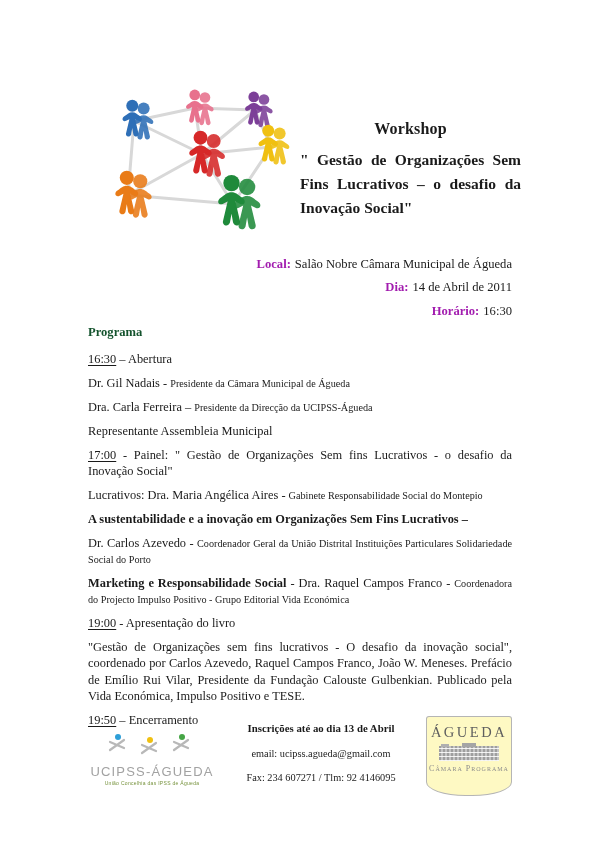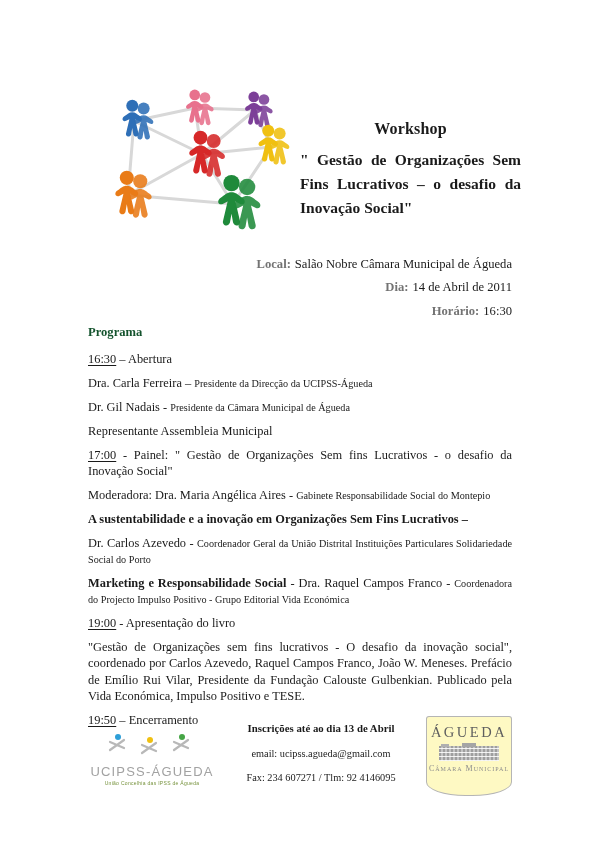--- a/index.html
+++ b/index.html
@@ -14,21 +14,21 @@
   .hero { position:absolute; top:84px; left:94px; width:205px; height:175px; }
 
   
   .titleblock { position:absolute; top:120px; left:300px; width:221px; }
   .workshop { font-weight:bold; font-size:16px; text-align:center; margin-bottom:10px; letter-spacing:.2px; }
   .maintitle { font-weight:bold; font-size:15.5px; line-height:1.55; text-align:justify; }
 
   
   .details { position:absolute; top:256px; left:88px; width:424px; text-align:right; font-size:12.6px; }
   .details .row { margin-bottom:7px; line-height:1.3; }
-  .lbl { color:#737373; font-weight:bold; }
+  .lbl { color:#a21caf; font-weight:bold; }
   .lblval { margin-left:4px; }
 
   
   .program { position:absolute; top:325px; left:88px; width:424px; font-size:12.4px; }
   .prog-heading { color:#14532d; font-weight:bold; margin-bottom:11px; font-size:12.6px; }
   .program p { margin:0 0 7.5px 0; line-height:1.32; }
   .j { text-align:justify; }
   .u { text-decoration:underline; text-underline-offset:2px; }
   .b { font-weight:bold; }
   .sm { font-size:10.2px; }
@@ -126,29 +126,29 @@
     <div class="row"><span class="lbl">Local:</span><span class="lblval">Salão Nobre Câmara Municipal de Águeda</span></div>
     <div class="row"><span class="lbl">Dia:</span><span class="lblval">14 de Abril de 2011</span></div>
     <div class="row"><span class="lbl">Horário:</span><span class="lblval">16:30</span></div>
   </div>
 
   <div class="program">
     <div class="prog-heading">Programa</div>
 
     <p><span class="u">16:30</span><span> – </span><span>Abertura</span></p>
 
+    <p><span>Dr. Gil Nadais</span><span> - </span><span class="sm">Presidente da Câmara Municipal de Águeda</span></p>
+
     <p><span>Dra. Carla Ferreira</span><span> – </span><span class="sm">Presidente da Direcção da UCIPSS-Águeda</span></p>
-
-    <p><span>Dr. Gil Nadais</span><span> - </span><span class="sm">Presidente da Câmara Municipal de Águeda</span></p>
 
     <p><span>Representante Assembleia Municipal</span></p>
 
     <p class="j"><span class="u">17:00</span><span> - Painel: " Gestão de Organizações Sem fins Lucrativos - o desafio da Inovação Social"</span></p>
 
-    <p class="j"><span>Moderadora: Dra. Maria Angélica Aires</span><span> - </span><span class="sm">Gabinete Responsabilidade Social do Montepio</span></p>
+    <p class="j"><span>Lucrativos: Dra. Maria Angélica Aires</span><span> - </span><span class="sm">Gabinete Responsabilidade Social do Montepio</span></p>
 
     <p class="b"><span>A sustentabilidade e a inovação em Organizações Sem Fins Lucrativos –</span></p>
 
     <p class="j"><span>Dr. Carlos Azevedo</span><span> - </span><span class="sm">Coordenador Geral da União Distrital Instituições Particulares Solidariedade Social do Porto</span></p>
 
     <p class="j"><span class="b">Marketing e Responsabilidade Social</span><span> - Dra. Raquel Campos Franco - </span><span class="sm">Coordenadora do Projecto Impulso Positivo - Grupo Editorial Vida Económica</span></p>
 
     <p><span class="u">19:00</span><span> - Apresentação do livro</span></p>
 
     <p class="j"><span>"Gestão de Organizações sem fins lucrativos - O desafio da inovação social", coordenado por Carlos Azevedo, Raquel Campos Franco, João W. Meneses. Prefácio de Emílio Rui Vilar, Presidente da Fundação Calouste Gulbenkian. Publicado pela Vida Económica, Impulso Positivo e TESE.</span></p>
@@ -176,18 +176,18 @@
     <div class="f-center">
       <div class="bold">Inscrições até ao dia 13 de Abril</div>
       <div class="line">email: ucipss.agueda@gmail.com</div>
       <div class="line">Fax: 234 607271 / Tlm: 92 4146095</div>
     </div>
 
     <div class="f-right">
       <div class="agueda-box">
         <div class="agueda-name">ÁGUEDA</div>
         <div class="building"></div>
-        <div class="agueda-sub">Câmara Municipal</div>
+        <div class="agueda-sub">Câmara Programa</div>
       </div>
     </div>
 
   </div>
 </div>
 
 </body></html>

